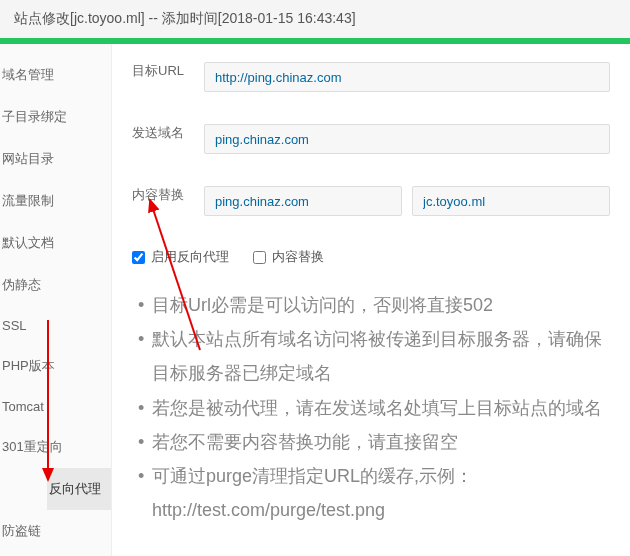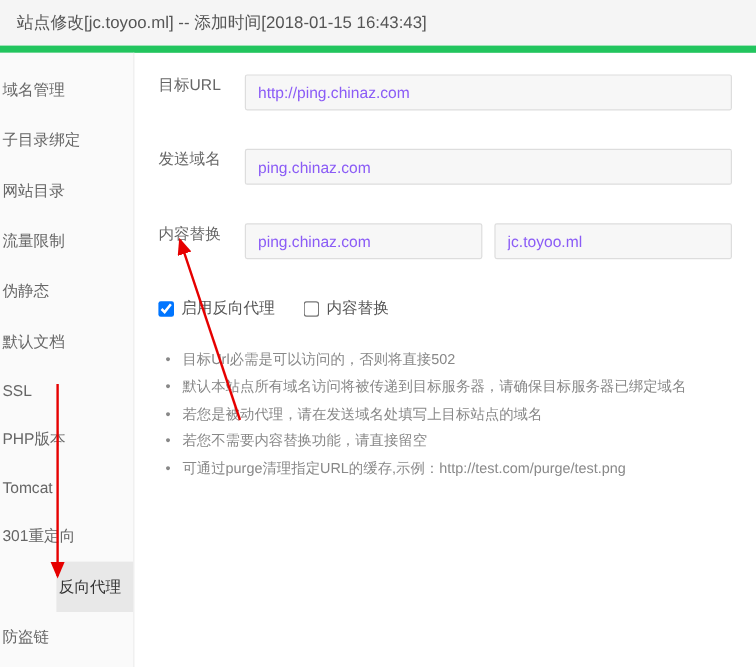--- a/index.html
+++ b/index.html
@@ -5,45 +5,45 @@
     * { margin: 0; padding: 0; box-sizing: border-box; }
     body { font-family: "Microsoft YaHei", Arial, sans-serif; font-size: 13px; color: #333; background: #fff; width: 630px; height: 556px; overflow: hidden; position: relative; }
     .header { background: #f5f5f5; padding: 10px 14px; font-size: 14px; color: #555; border-bottom: 6px solid #22c55e; }
     .container { display: flex; height: calc(100% - 40px); }
     .sidebar { width: 112px; background: #fafafa; border-right: 1px solid #eee; padding-top: 10px; }
     .sidebar-item { padding: 12px 2px; color: #666; cursor: pointer; font-size: 13px; }
     .sidebar-item.active { background: #e8e8e8; color: #333; margin-left: 47px; }
     .main { flex: 1; padding: 18px 20px; overflow: auto; }
     .form-row { display: flex; align-items: flex-start; margin-bottom: 32px; }
     .form-label { width: 72px; color: #666; font-size: 13px; }
-    .form-input { flex: 1; height: 30px; border: 1px solid #ddd; background: #f7f7f7; padding: 0 10px; font-size: 13px; color: #8b5cf6; border-radius: 2px; }
+    .form-input { flex: 1; height: 30px; border: 1px solid #ddd; background: #f7f7f7; padding: 0 10px; font-size: 13px; color: #0369a1; border-radius: 2px; }
     .form-input.half { flex: 0 0 180px; margin-right: 10px; }
     .form-input.half2 { flex: 0 0 180px; }
     .checkbox-row { display: flex; align-items: flex-end; margin: 18px 0 22px 0; }
     .checkbox-group { display: flex; align-items: center; margin-right: 24px; color: #555; }
     .checkbox-group input { margin-right: 6px; }
     .tips { list-style: none; padding-left: 6px; }
-    .tips li { position: relative; padding-left: 14px; color: #888; font-size: 12px; line-height: 1.9; }
+    .tips li { position: relative; padding-left: 14px; color: #888; font-size: 18px; line-height: 1.9; }
     .tips li::before { content: "•"; position: absolute; left: 0; color: #888; }
     
     .arrow-svg { position: absolute; top: 0; left: 0; pointer-events: none; }
   </style>
 </head>
 <body>
 
 <div class="header">站点修改[jc.toyoo.ml] -- 添加时间[2018-01-15 16:43:43]</div>
 
 <div class="container">
   <div class="sidebar">
     <div class="sidebar-item">域名管理</div>
     <div class="sidebar-item">子目录绑定</div>
     <div class="sidebar-item">网站目录</div>
     <div class="sidebar-item">流量限制</div>
+    <div class="sidebar-item">默认文档</div>
     <div class="sidebar-item">伪静态</div>
-    <div class="sidebar-item">默认文档</div>
     <div class="sidebar-item">SSL</div>
     <div class="sidebar-item">PHP版本</div>
     <div class="sidebar-item">Tomcat</div>
     <div class="sidebar-item">301重定向</div>
     <div class="sidebar-item active">反向代理</div>
     <div class="sidebar-item">防盗链</div>
   </div>
 
   <div class="main">
     <div class="form-row">

